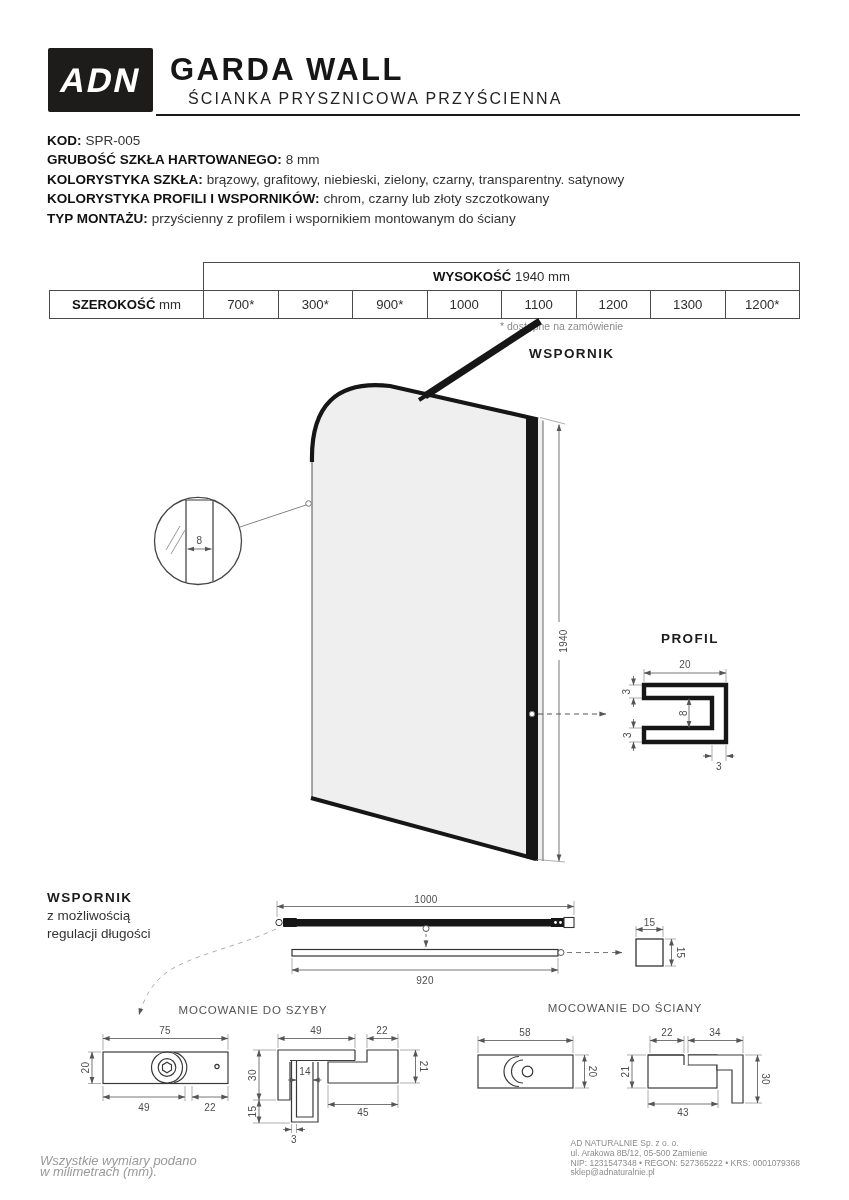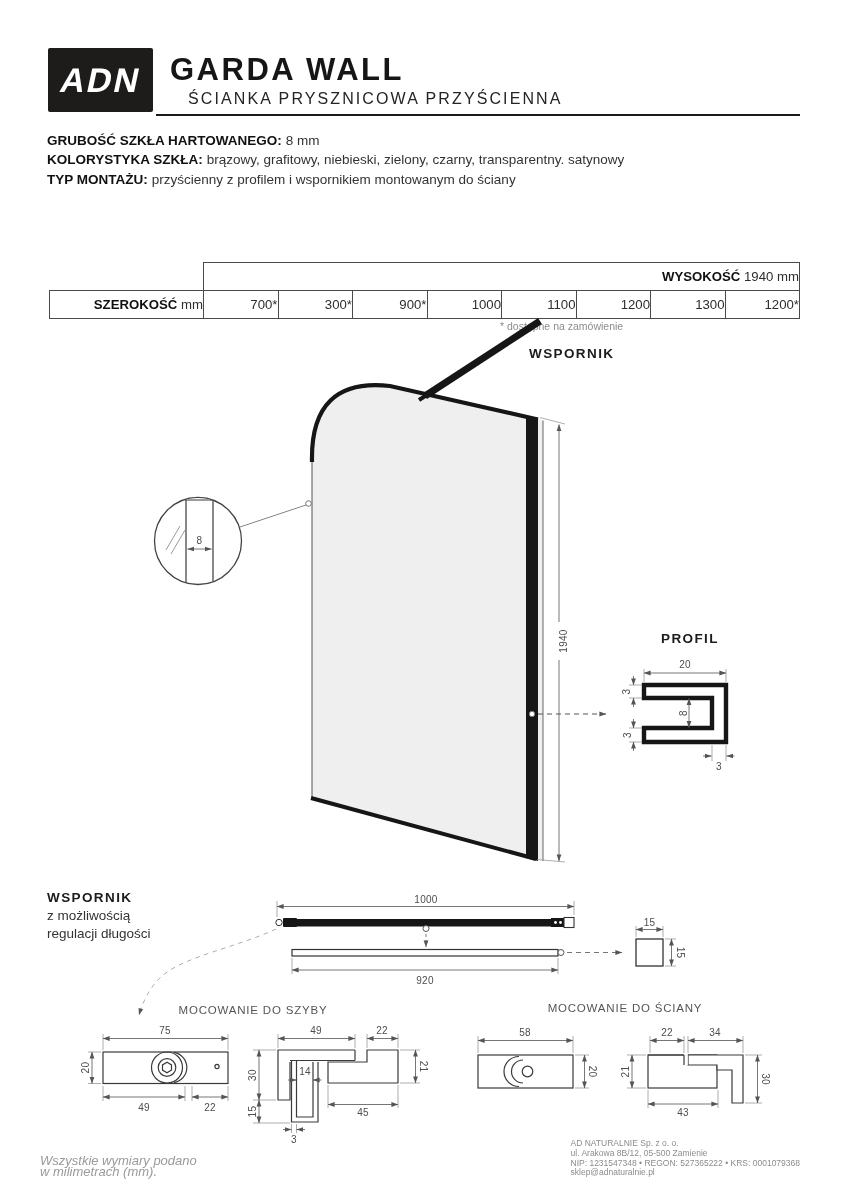--- a/index.html
+++ b/index.html
@@ -12,21 +12,21 @@
   .title{position:absolute;left:170px;top:52px;font-size:31px;font-weight:800;letter-spacing:2.5px;color:#161616;}
   .subtitle{position:absolute;left:188px;top:90px;font-size:16px;letter-spacing:2.1px;color:#242424;}
   .header-rule{position:absolute;left:156px;top:114px;width:644px;height:2px;background:#1a1a1a;}
   
   .specs{position:absolute;left:47px;top:131px;font-size:13.5px;line-height:19.4px;width:770px;}
   .sl{font-weight:bold;color:#111;margin-right:4px;}
   .sv{color:#333;}
   
   .size-table{position:absolute;left:49px;top:262px;}
   .size-table table{border-collapse:collapse;table-layout:fixed;width:751px;font-size:13.2px;}
-  .size-table td{border:1px solid #4a4a4a;text-align:right;height:27px;color:#2e2e2e;padding:0;}
+  .size-table td{border:1px solid #4a4a4a;text-align:center;height:27px;color:#2e2e2e;padding:0;}
   .size-table td.blank{border:none;}
   .size-table .b{font-weight:bold;color:#111;}
   .footnote{position:absolute;left:500px;top:320px;width:300px;text-align:left;
             font-size:10.5px;color:#8c8c8c;}
   
   .foot-left{position:absolute;left:40px;top:1155px;font-size:13px;line-height:11px;color:#9a9a9a;font-style:italic;}
   .foot-right{position:absolute;right:49px;top:1139px;text-align:left;font-size:8.5px;
               line-height:9.8px;color:#8c8c8c;}
   
   svg.draw{position:absolute;left:0;top:0;font-family:"Liberation Sans",sans-serif;}
@@ -46,22 +46,24 @@
 <div class="page">
 
   <div class="logo">
     <span>ADN</span>
   </div>
   <div class="title">GARDA WALL</div>
   <div class="subtitle">ŚCIANKA PRYSZNICOWA PRZYŚCIENNA</div>
   <div class="header-rule"></div>
 
   <div class="specs">
+    <div><span class="sl">KOD:</span><span class="sv">SPR-005</span></div>
     <div><span class="sl">GRUBOŚĆ SZKŁA HARTOWANEGO:</span><span class="sv">8 mm</span></div>
     <div><span class="sl">KOLORYSTYKA SZKŁA:</span><span class="sv">brązowy, grafitowy, niebieski, zielony, czarny, transparentny. satynowy</span></div>
+    <div><span class="sl">KOLORYSTYKA PROFILI I WSPORNIKÓW:</span><span class="sv">chrom, czarny lub złoty szczotkowany</span></div>
     <div><span class="sl">TYP MONTAŻU:</span><span class="sv">przyścienny z profilem i wspornikiem montowanym do ściany</span></div>
   </div>
 
   <div class="size-table">
     <table>
       <colgroup>
           <col style="width:154px">
           <col>
           <col>
           <col>

